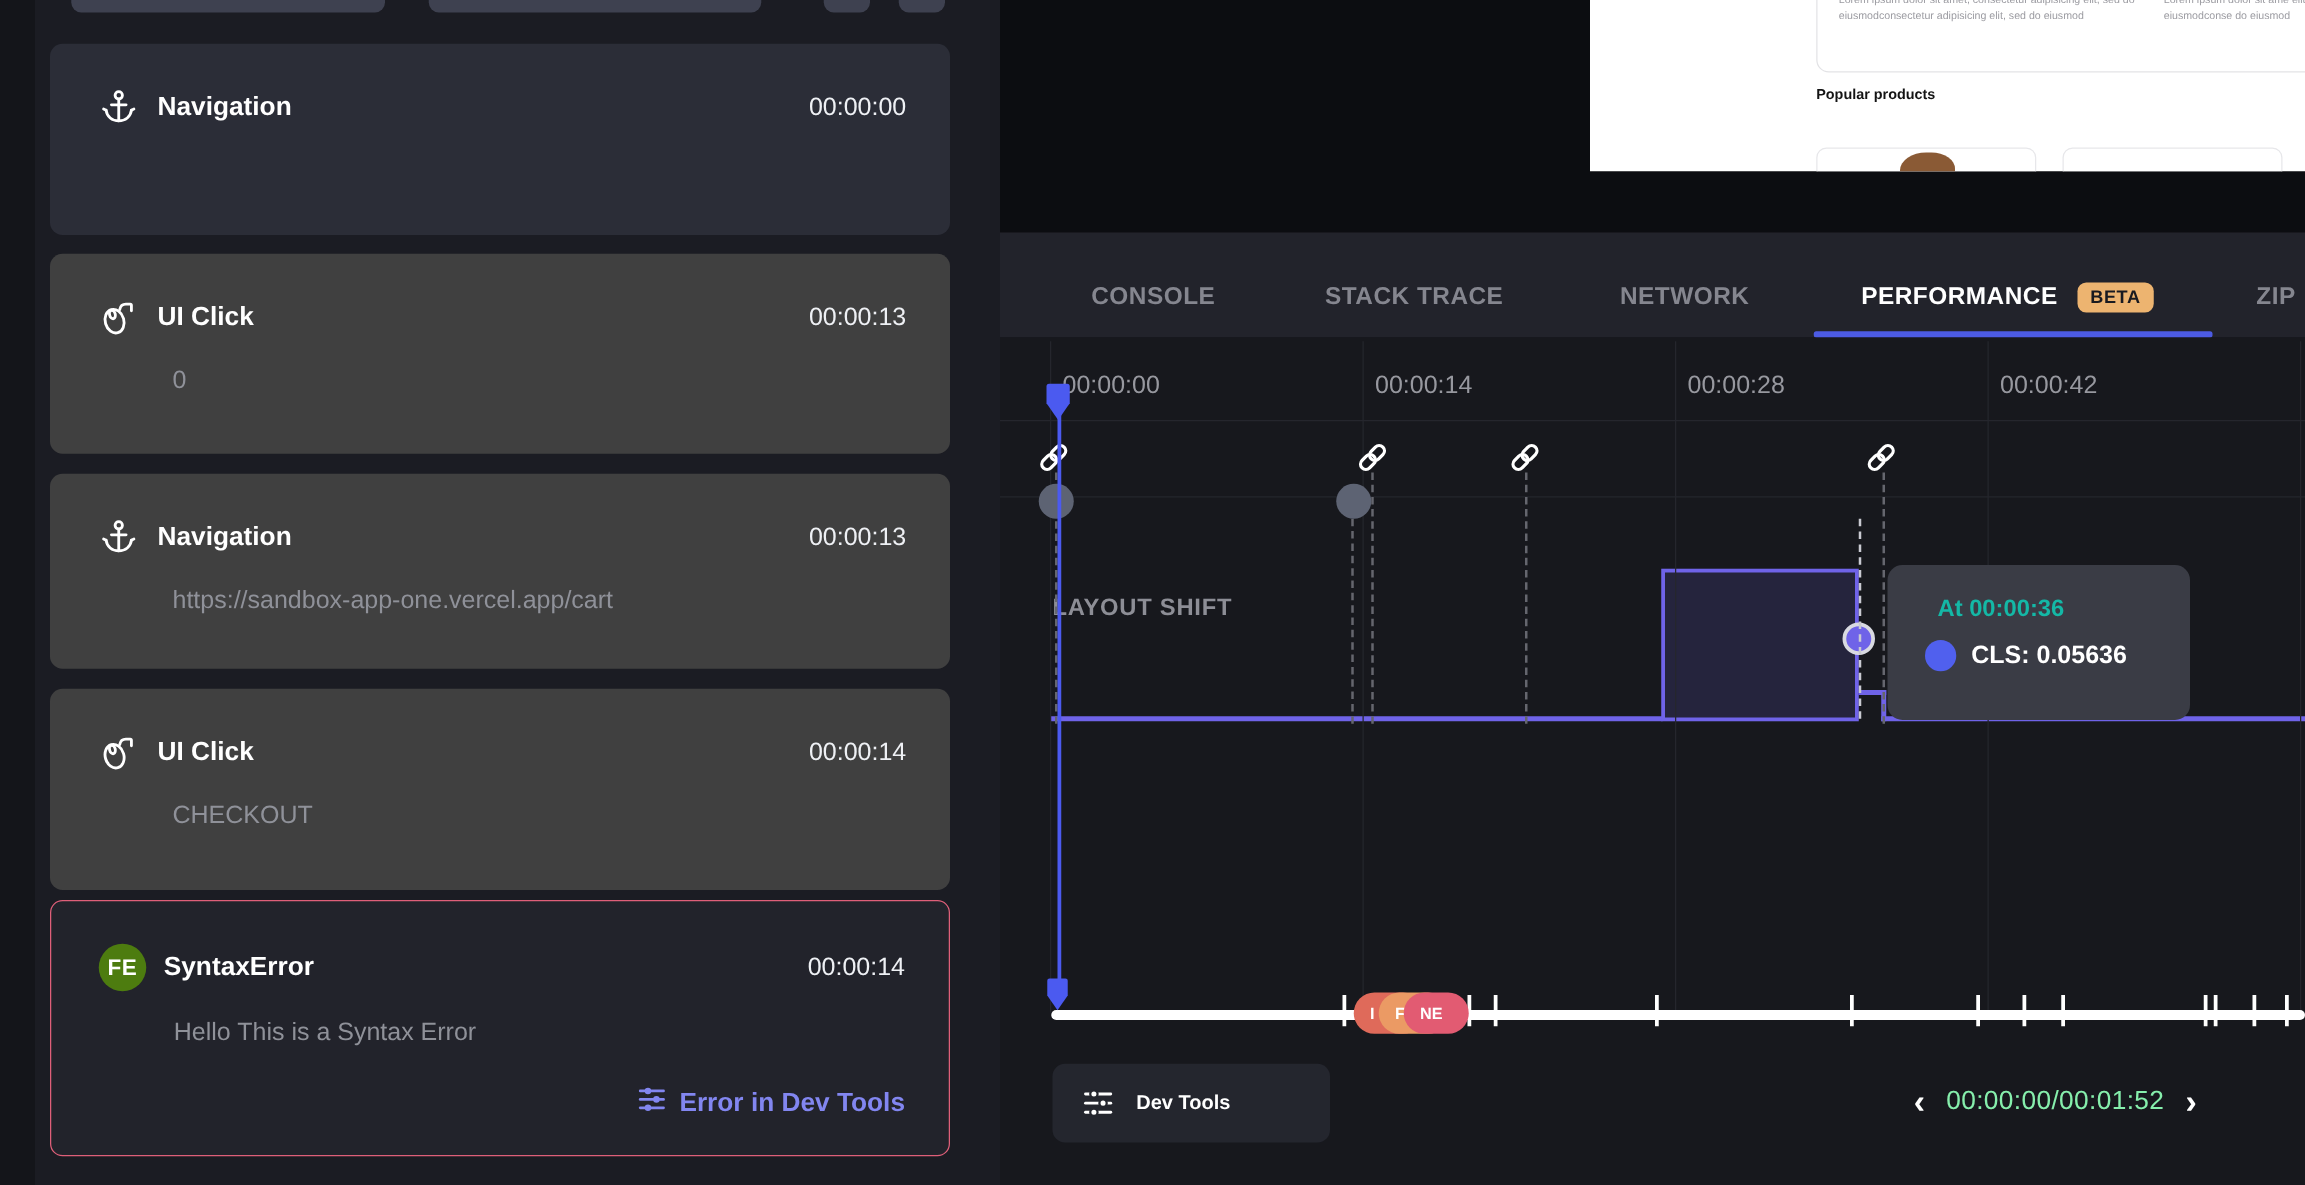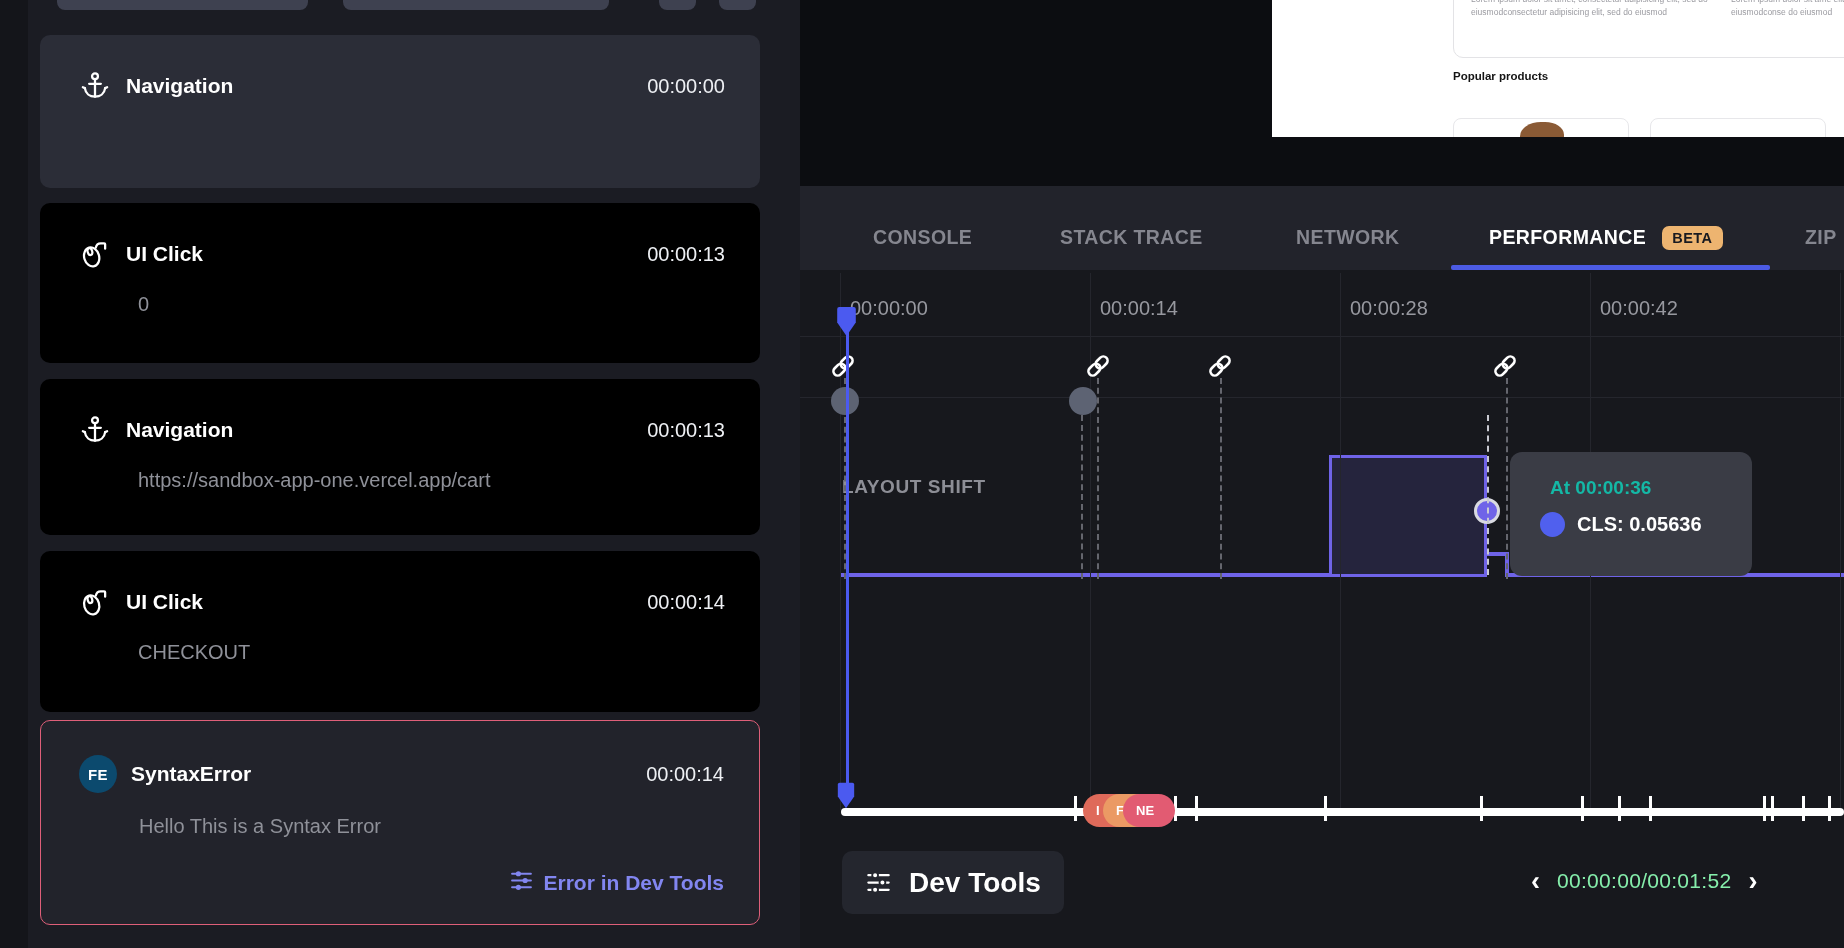--- a/index.html
+++ b/index.html
@@ -4,27 +4,27 @@
 <style>
   * { margin:0; padding:0; box-sizing:border-box; }
   html,body { width:1844px; height:948px; overflow:hidden; background:#131418;
     font-family:"Liberation Sans", sans-serif; }
   #app { position:relative; width:1844px; height:948px; }
 
   
   .left-panel { position:absolute; left:0; top:0; width:800px; height:948px; background:#1b1c23; overflow:hidden; }
   .left-gutter { position:absolute; left:0; top:0; width:28px; height:948px; background:#14151a; }
   .top-control { position:absolute; top:-18px; height:28px; background:#3e4150; border-radius:8px; }
-  .crumb-card { position:absolute; left:40px; width:720px; background:#000000; border-radius:10px; padding:34px 35px 0 38px; }
+  .crumb-card { position:absolute; left:40px; width:720px; background:#404040; border-radius:10px; padding:34px 35px 0 38px; }
   .crumb-card.highlight { background:#2b2d37; }
   .crumb-card.error { background:#22232b; border:1px solid #df5f79; }
   .crumb-head { display:flex; align-items:center; gap:14px; }
   .crumb-icon { width:34px; height:34px; flex:0 0 34px; display:flex; align-items:center; justify-content:center; }
-  .crumb-avatar { width:38px; height:38px; flex:0 0 38px; border-radius:50%; background:#0c4a6e; color:#fff;
-     font-size:15px; font-weight:700; display:flex; align-items:center; justify-content:center; letter-spacing:.5px; }
+  .crumb-avatar { width:38px; height:38px; flex:0 0 38px; border-radius:50%; background:#4d7c0f; color:#fff;
+     font-size:18px; font-weight:700; display:flex; align-items:center; justify-content:center; letter-spacing:.5px; }
   .crumb-title { flex:1; color:#ffffff; font-size:21px; font-weight:700; }
   .crumb-time { color:#eef0f4; font-size:20px; font-weight:500; }
   .crumb-body { margin:22px 0 0 60px; color:#8f9199; font-size:20px; font-weight:400; }
   .crumb-action { position:absolute; right:35px; bottom:26px; display:flex; align-items:center; gap:10px;
      color:#8286f0; font-size:21px; font-weight:700; cursor:pointer; }
 
   
   .right-panel { position:absolute; left:800px; top:0; width:1044px; height:948px; background:#101116; }
   .replay-stage { position:absolute; left:0; top:0; width:1044px; height:186px; background:#0c0d11; overflow:hidden; }
   .replay-page { position:absolute; left:472px; top:0; width:572px; height:137px; background:#ffffff; overflow:hidden; }
@@ -70,21 +70,21 @@
   .tooltip-value { color:#ffffff; font-size:20px; font-weight:700; }
   .playhead-line { position:absolute; left:46px; top:40px; width:3px; height:482px; background:#4b5af0; z-index:3; }
   .pin { position:absolute; z-index:4; cursor:grab; }
   .scrub-track { position:absolute; left:41px; top:538px; width:1003px; height:8px; background:#ffffff;
      border-radius:4px; z-index:2; cursor:pointer; }
   .scrub-tick { position:absolute; top:526px; width:3px; height:25px; background:#ffffff; z-index:2; }
   .scrub-badge { position:absolute; top:524px; height:33px; border-radius:17px; color:#fff; font-size:13px;
      font-weight:700; display:flex; align-items:center; padding-left:13px; z-index:3; cursor:pointer; }
   .devtools-btn { position:absolute; left:42px; top:581px; width:222px; height:63px; background:#24262e;
      border-radius:10px; display:flex; align-items:center; gap:17px; padding-left:23px; cursor:pointer; }
-  .devtools-label { color:#ffffff; font-size:28px; font-weight:700; }
+  .devtools-label { color:#ffffff; font-size:16px; font-weight:700; }
   .transport { position:absolute; left:731px; top:596px; display:flex; align-items:center; gap:17px; }
   .chev { color:#ffffff; font-size:27px; font-weight:700; line-height:30px; cursor:pointer; }
   .transport-time { color:#86efac; font-size:21px; font-weight:400; letter-spacing:.3px; }
 </style>
 </head>
 <body>
 
 <div id="app">
 
   <div class="left-panel">

